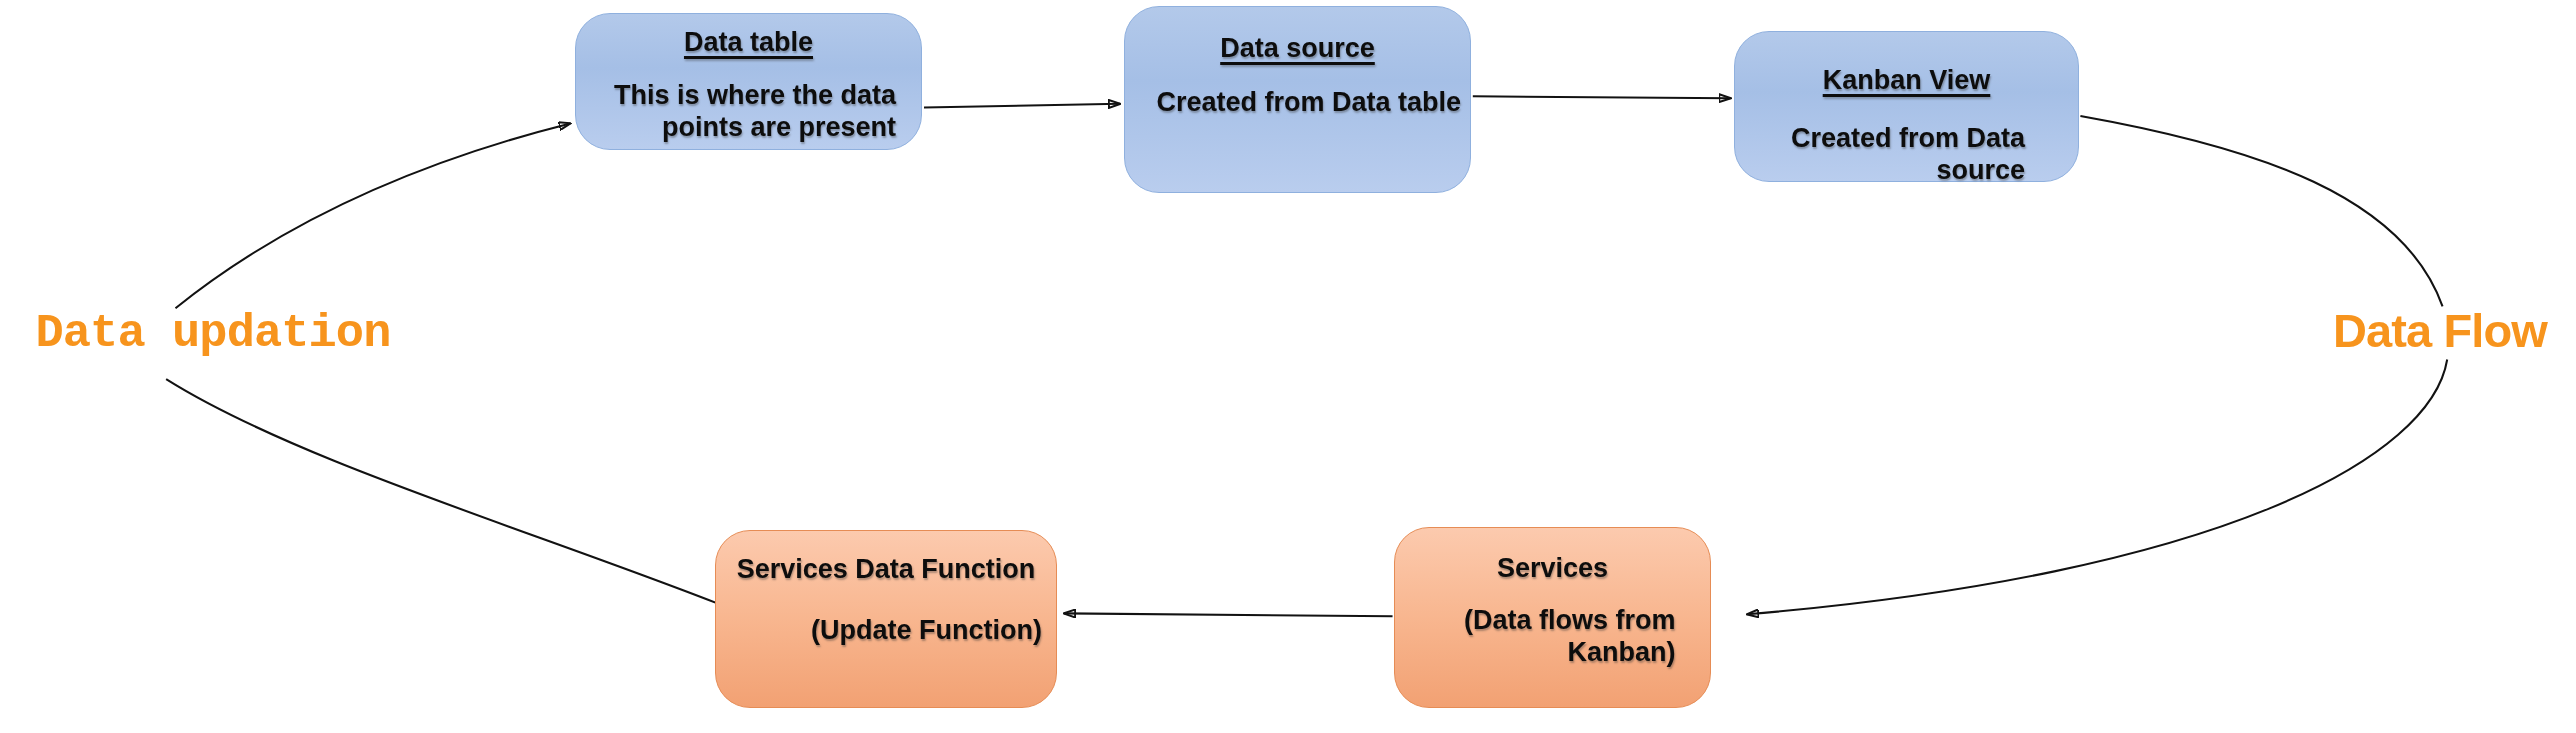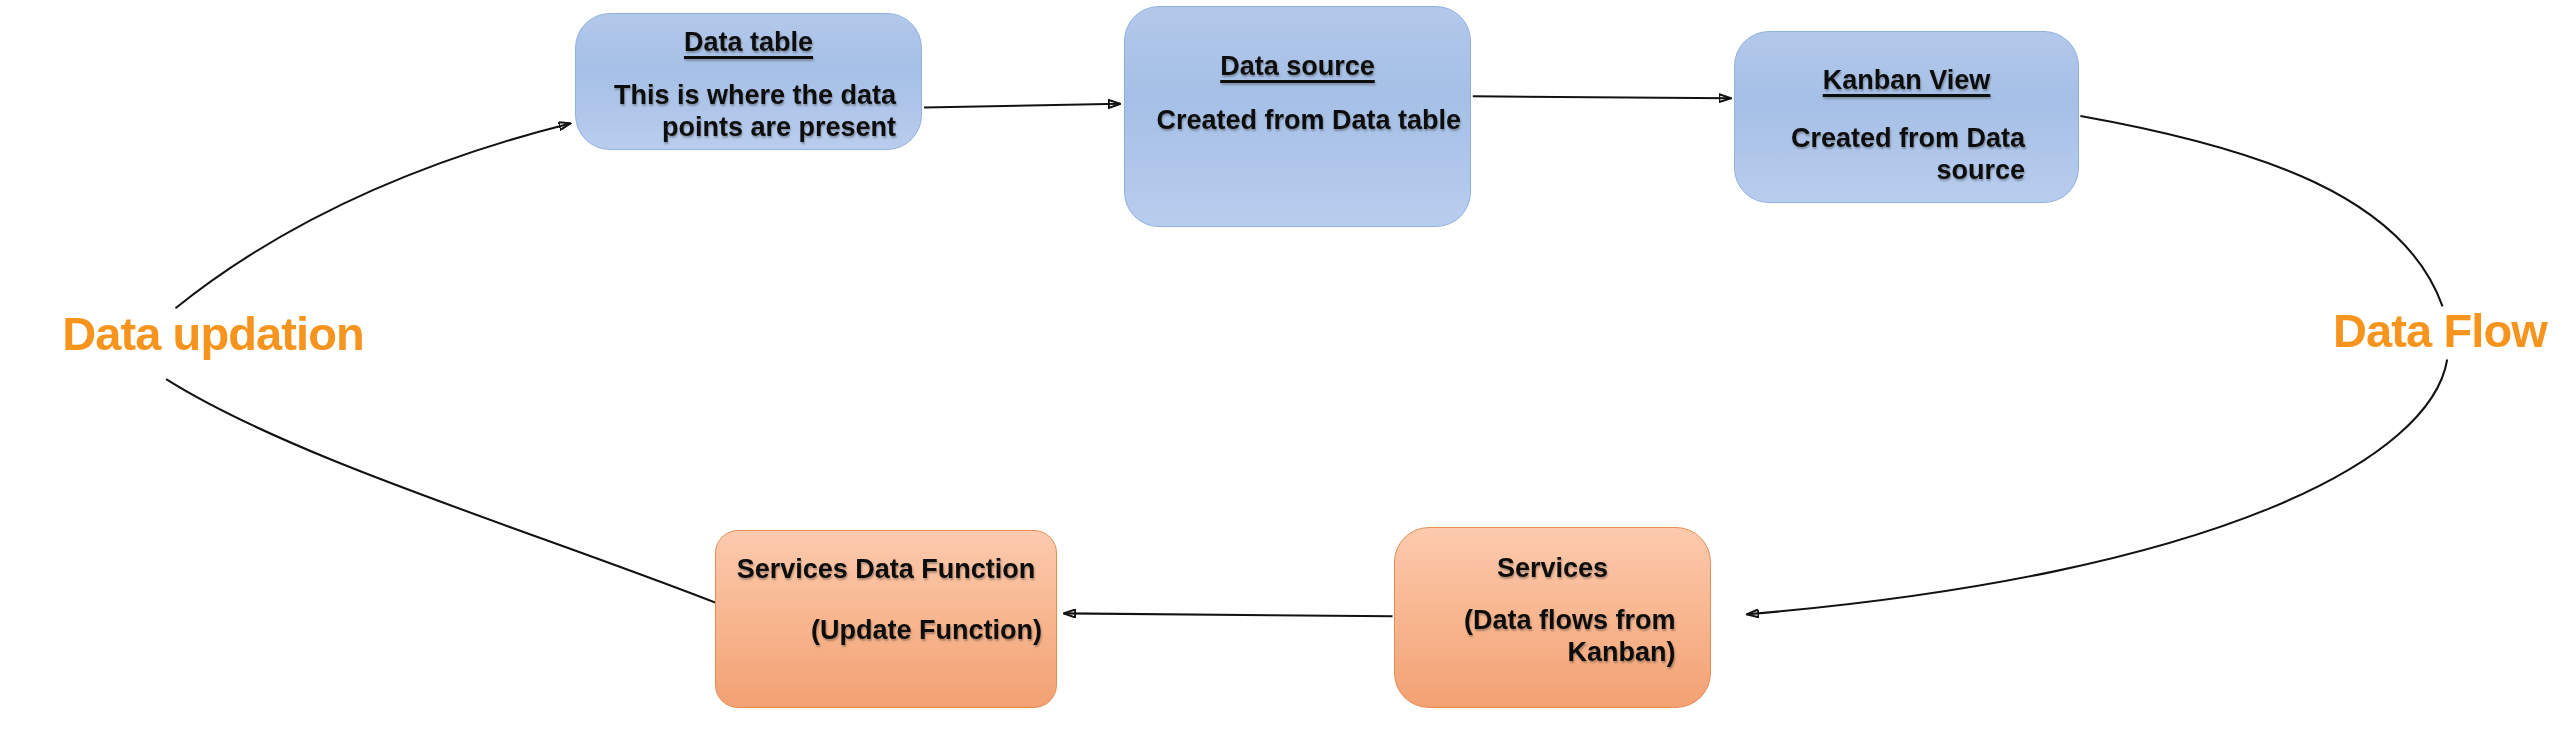--- a/index.html
+++ b/index.html
@@ -51,40 +51,40 @@
   }
   .node-blue .node-title {
     text-decoration: underline;
     text-decoration-thickness: 2.8px;
     text-underline-offset: 4.7px;
   }
   .node-body { margin-left: auto; margin-right: auto; text-align: right; }
 
   .node-data-table        { left: 575px;  top: 13px;  width: 347px; height: 137px; padding-top: 12px; }
   .node-data-table .node-body        { margin-top: 20.5px; max-width: 295px; }
-  .node-data-source       { left: 1124px; top: 5.6px;   width: 347px; height: 221px; padding-top: 43px; }
+  .node-data-source       { left: 1124px; top: 5.6px;   width: 347px; height: 187px; padding-top: 25px; }
   .node-data-source .node-body       { margin-top: 22.4px; max-width: 327px; }
-  .node-kanban-view       { left: 1734px; top: 31px;  width: 345px; height: 172px; padding-top: 32px; }
+  .node-kanban-view       { left: 1734px; top: 31px;  width: 345px; height: 151px; padding-top: 32px; }
   .node-kanban-view .node-body       { margin-top: 26px; max-width: 237px; }
-  .node-services-data-fn  { left: 715px;  top: 530px; width: 342px; height: 178px; padding-top: 21.5px; border-radius: 23px; }
+  .node-services-data-fn  { left: 715px;  top: 530px; width: 342px; height: 178px; padding-top: 21.5px; }
   .node-services-data-fn .node-body  { margin-top: 29px; max-width: 312px; }
   .node-services          { left: 1394px; top: 527px; width: 317px; height: 181px; padding-top: 24px; }
   .node-services .node-body          { margin-top: 19.6px; max-width: 246px; }
 
   .cycle-label {
     position: absolute;
     font-weight: 700;
     font-size: 47px;
     line-height: 47px;
     letter-spacing: -0.9px;
     color: #F7941D;
     white-space: nowrap;
     transform: translateX(-50%);
   }
-  .label-data-updation { left: 213px;  top: 310px; }
+  .label-data-updation { left: 213px;  top: 310px; font-family: Liberation Mono, monospace; }
   .label-data-flow     { left: 2440px; top: 307px; }
 </style>
 </head>
 <body>
 
 <div class="canvas">
 
   <svg class="connector-layer" viewBox="0 0 2760 786" xmlns="http://www.w3.org/2000/svg">
     <defs>
       <marker id="arrowhead" markerUnits="userSpaceOnUse" markerWidth="14" markerHeight="10" refX="12.5" refY="5" orient="auto">

